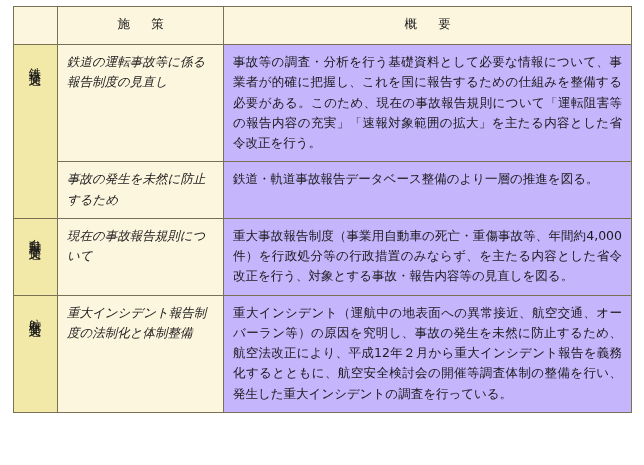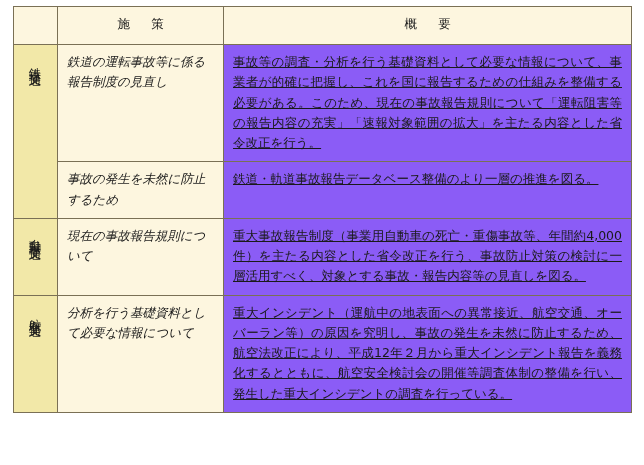--- a/index.html
+++ b/index.html
@@ -69,24 +69,23 @@
     letter-spacing: 0.18em;
     white-space: nowrap;
     line-height: 1.05;
   }
   td.measure-cell {
     background: #fdf6df;
     text-align: left;
     font-style: italic;
   }
   td.summary-cell {
-    background: #8b5cf6;
+    background: #c4b5fd;
     text-align: justify;
     text-justify: inter-ideograph;
-    text-decoration: underline;
   }
 </style>
 </head>
 <body>
 
 <div id="sheet">
   <table class="doc-table">
     <colgroup>
       <col class="c-cat">
       <col class="c-measure">
@@ -109,24 +108,24 @@
       </tr>
       <tr>
         <td class="measure-cell">事故の発生を未然に防止するため</td>
         <td class="summary-cell">鉄道・軌道事故報告データベース整備のより一層の推進を図る。</td>
       </tr>
       <tr>
         <td class="cat-cell">
           <span class="vertical-label">自動車交通</span>
         </td>
         <td class="measure-cell">現在の事故報告規則について</td>
-        <td class="summary-cell">重大事故報告制度（事業用自動車の死亡・重傷事故等、年間約4,000件）を主たる内容とした省令改正を行う、事故防止対策の検討に一層活用すべく、対象とする事故・報告内容等の見直しを図る。</td>
+        <td class="summary-cell">重大事故報告制度（事業用自動車の死亡・重傷事故等、年間約4,000件）を行政処分等の行政措置のみならず、を主たる内容とした省令改正を行う、対象とする事故・報告内容等の見直しを図る。</td>
       </tr>
       <tr>
         <td class="cat-cell">
           <span class="vertical-label">航空交通</span>
         </td>
-        <td class="measure-cell">分析を行う基礎資料として必要な情報について</td>
+        <td class="measure-cell">重大インシデント報告制度の法制化と体制整備</td>
         <td class="summary-cell">重大インシデント（運航中の地表面への異常接近、航空交通、オーバーラン等）の原因を究明し、事故の発生を未然に防止するため、航空法改正により、平成12年２月から重大インシデント報告を義務化するとともに、航空安全検討会の開催等調査体制の整備を行い、発生した重大インシデントの調査を行っている。</td>
       </tr>
     </tbody>
   </table>
 </div>
 
 </body></html>

